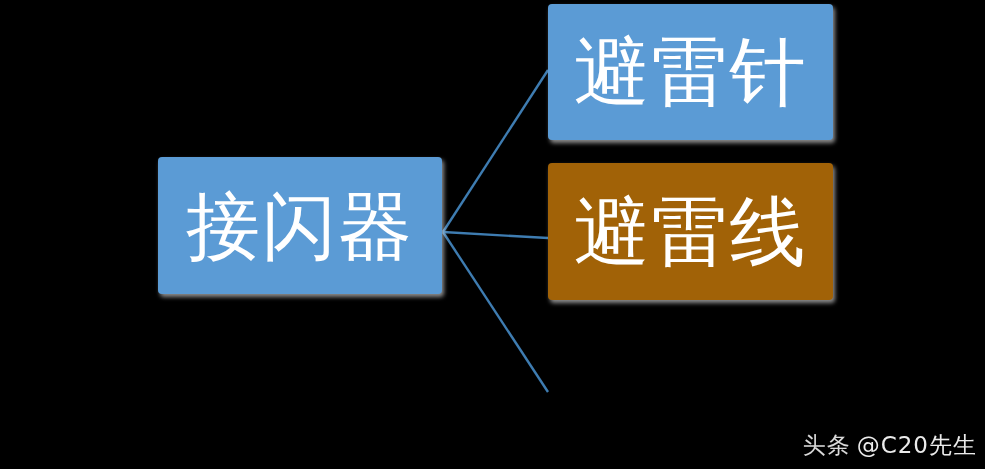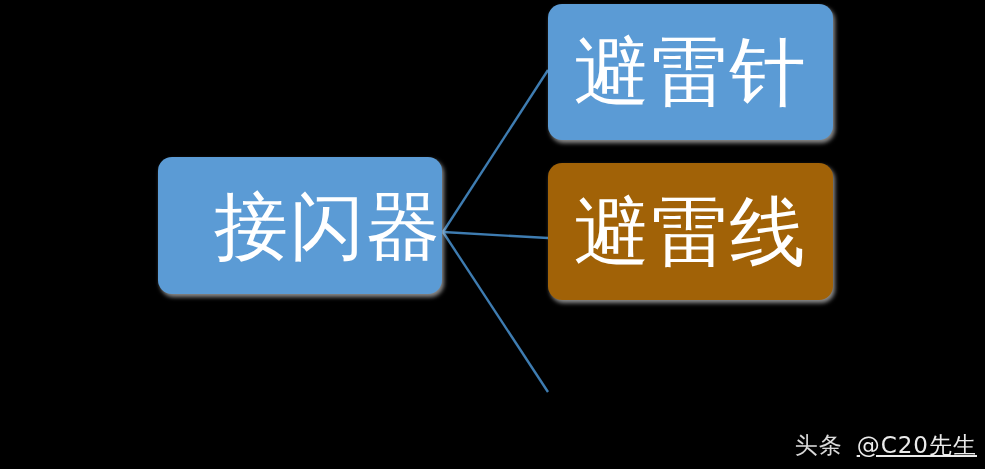--- a/index.html
+++ b/index.html
@@ -22,21 +22,21 @@
     left: 0;
     top: 0;
     width: 985px;
     height: 469px;
     pointer-events: none;
   }
   .node {
     position: absolute;
     box-sizing: border-box;
     background: #5B9BD5;
-    border-radius: 14px;
+    border-radius: 4px;
     display: flex;
     align-items: center;
     justify-content: center;
     box-shadow: 2px 3px 4px rgba(255,255,255,0.55);
   }
   .node-label {
     color: #FFFFFF;
     font-family: "DejaVu Sans", "Liberation Sans", sans-serif;
     letter-spacing: 2px;
     line-height: 1;
@@ -74,51 +74,50 @@
   #node-wire .node-label,
   #node-belt .node-label {
     font-size: 76px;
   }
   .watermark {
     position: absolute;
     right: 8px;
     bottom: 8px;
     display: flex;
     align-items: center;
-    gap: 14px;
+    gap: 6px;
     pointer-events: none;
   }
   .watermark-text {
     color: rgba(255,255,255,0.85);
     font-size: 23px;
     font-family: "DejaVu Sans", "Liberation Sans", sans-serif;
     letter-spacing: 1px;
     white-space: nowrap;
   }
   .watermark-brand {
     color: rgba(255,255,255,0.92);
     font-size: 23px;
     font-family: "DejaVu Sans", "Liberation Sans", sans-serif;
     letter-spacing: 1px;
     white-space: nowrap;
-    text-decoration: underline;
   }
 </style>
 </head>
 <body style="background: rgb(0, 0, 0);">
 
 <div id="canvas" style="background: rgb(0, 0, 0);">
 
   <svg class="connectors" viewBox="0 0 985 469" width="985" height="469">
     <line id="line-rod" x1="443" y1="232" x2="548" y2="70" stroke="#3E7CB1" stroke-width="2.4"></line>
     <line id="line-wire" x1="443" y1="232" x2="548" y2="238" stroke="#3E7CB1" stroke-width="2.4"></line>
     <line id="line-belt" x1="443" y1="232" x2="548" y2="392" stroke="#3E7CB1" stroke-width="2.4"></line>
   </svg>
 
-  <div class="node" id="node-root" style="background: rgb(91, 155, 213); justify-content: flex-end;">
+  <div class="node" id="node-root" style="background: rgb(91, 155, 213);">
     <span class="node-label" style="color: rgb(255, 255, 255);">接闪器</span>
   </div>
 
   <div class="node" id="node-rod" style="background: rgb(91, 155, 213);">
     <span class="node-label" style="color: rgb(255, 255, 255);">避雷针</span>
   </div>
 
   <div class="node" id="node-wire" style="background: #a16207;">
     <span class="node-label" style="color: rgb(255, 255, 255);">避雷线</span>
   </div>

